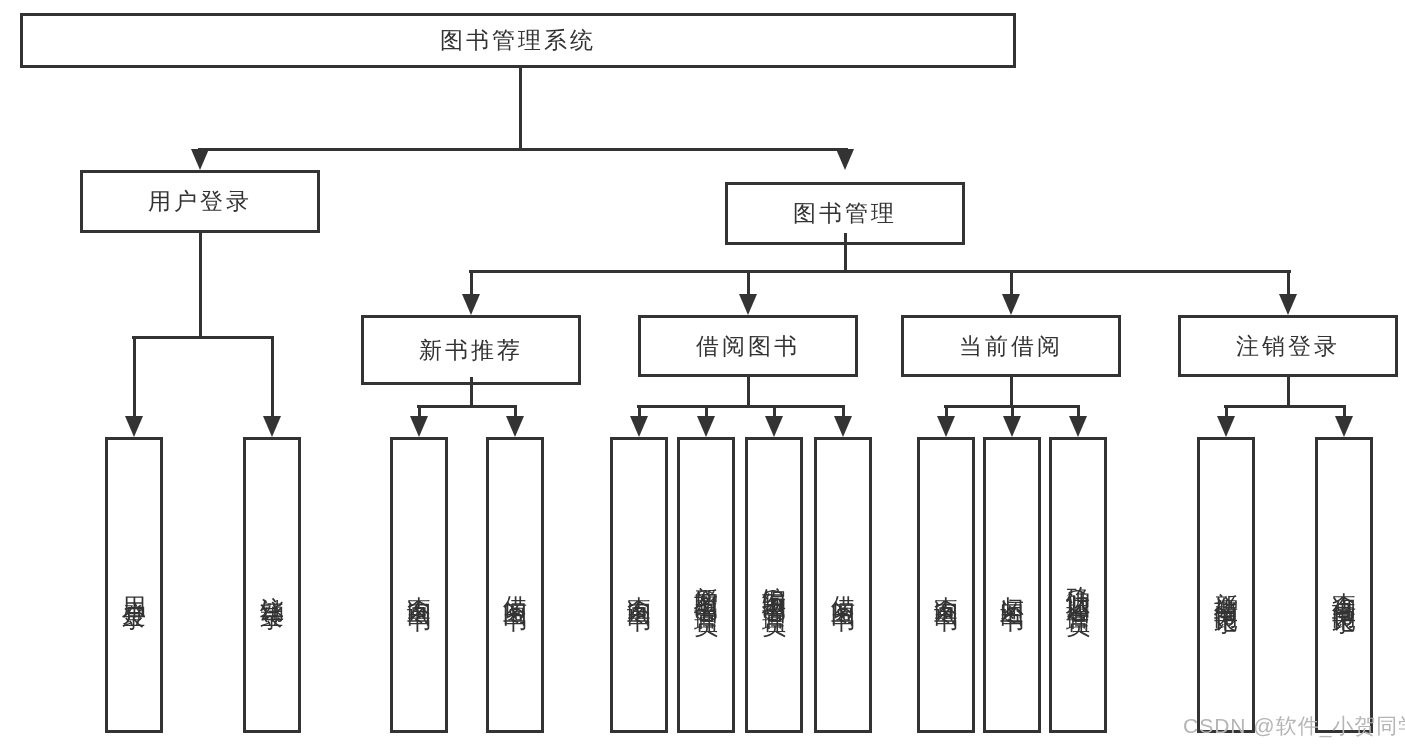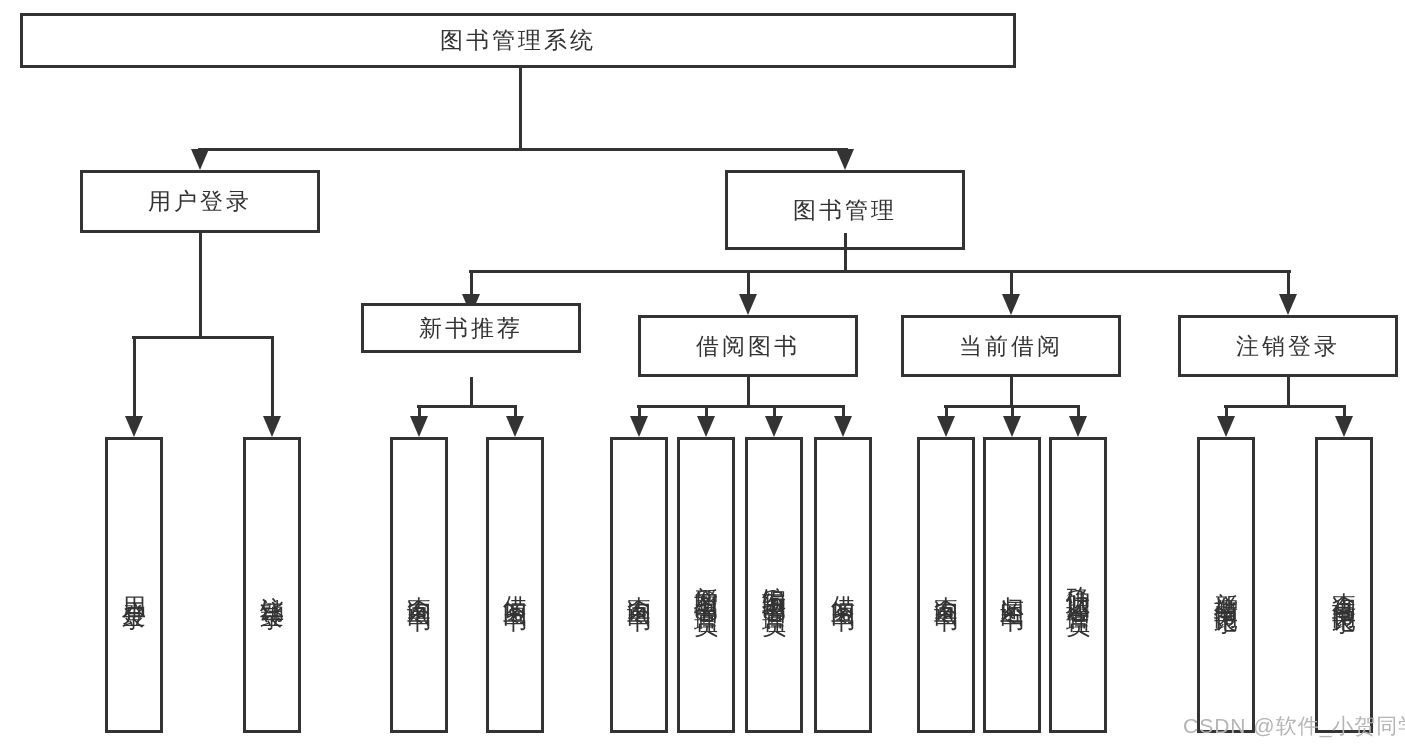--- a/index.html
+++ b/index.html
@@ -35,41 +35,41 @@
 <div class="canvas">
 
   <div class="box hbox" style="left:20px; top:13px; width:996px; height:55px;">图书管理系统</div>
 
   <div class="vl" style="left:519px; top:68px; height:80px;"></div>
   <div class="hl" style="left:198px; top:148px; width:650px;"></div>
   <div class="ar" style="left:191px; top:149px;"></div>
   <div class="ar" style="left:836px; top:149px;"></div>
 
   <div class="box hbox" style="left:80px; top:170px; width:240px; height:63px;">用户登录</div>
-  <div class="box hbox" style="left:725px; top:170px; width:240px; height:80px;">图书管理</div>
+  <div class="box hbox" style="left:725px; top:182px; width:240px; height:63px;">图书管理</div>
 
   <div class="vl" style="left:199px; top:233px; height:103px;"></div>
   <div class="hl" style="left:132px; top:336px; width:142px;"></div>
   <div class="vl" style="left:133px; top:336px; height:82px;"></div>
   <div class="vl" style="left:271px; top:336px; height:82px;"></div>
   <div class="ar" style="left:125px; top:416px;"></div>
   <div class="ar" style="left:263px; top:416px;"></div>
 
   <div class="vl" style="left:844px; top:233px; height:40px;"></div>
   <div class="hl" style="left:469px; top:270px; width:822px;"></div>
   <div class="vl" style="left:470px; top:270px; height:26px;"></div>
   <div class="vl" style="left:747px; top:270px; height:26px;"></div>
   <div class="vl" style="left:1010px; top:270px; height:26px;"></div>
   <div class="vl" style="left:1287px; top:270px; height:26px;"></div>
   <div class="ar" style="left:462px; top:294px;"></div>
   <div class="ar" style="left:739px; top:294px;"></div>
   <div class="ar" style="left:1002px; top:294px;"></div>
   <div class="ar" style="left:1279px; top:294px;"></div>
 
-  <div class="box hbox" style="left:361px; top:303px; width:220px; height:50px;">新书推荐</div>
+  <div class="box hbox" style="left:361px; top:315px; width:220px; height:70px;">新书推荐</div>
   <div class="box hbox" style="left:638px; top:315px; width:220px; height:62px;">借阅图书</div>
   <div class="box hbox" style="left:901px; top:315px; width:220px; height:62px;">当前借阅</div>
   <div class="box hbox" style="left:1178px; top:315px; width:220px; height:62px;">注销登录</div>
 
   <div class="vl" style="left:470px; top:377px; height:29px;"></div>
   <div class="hl" style="left:417px; top:405px; width:100px;"></div>
   <div class="vl" style="left:418px; top:405px; height:13px;"></div>
   <div class="vl" style="left:514px; top:405px; height:13px;"></div>
   <div class="ar" style="left:410px; top:416px;"></div>
   <div class="ar" style="left:506px; top:416px;"></div>

